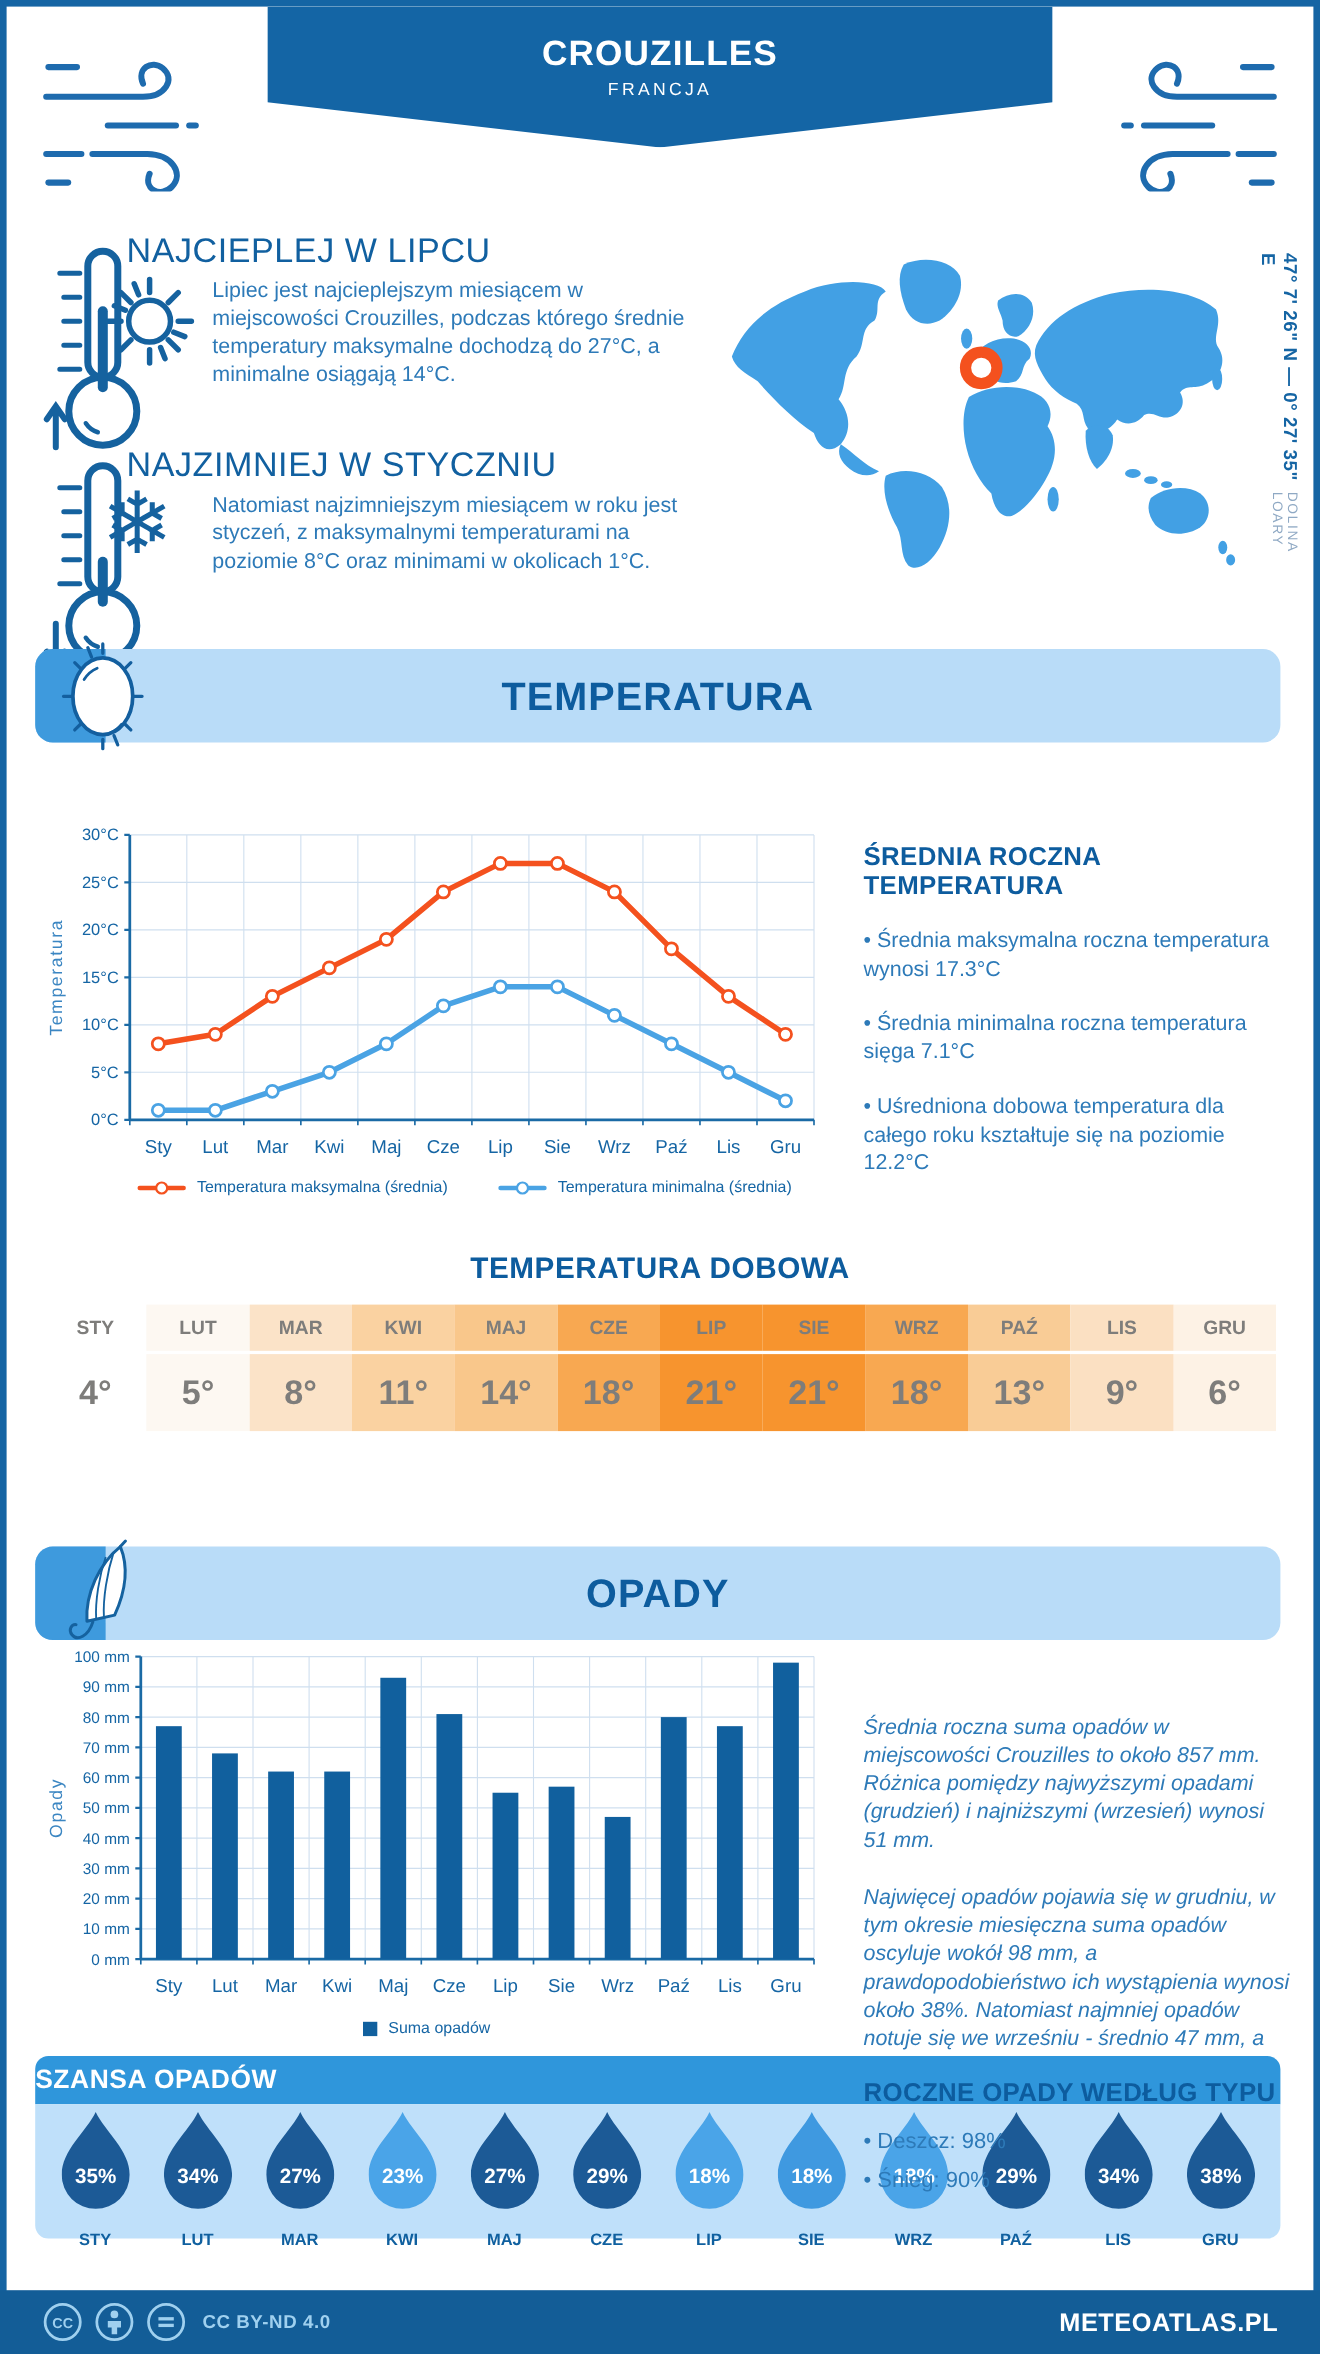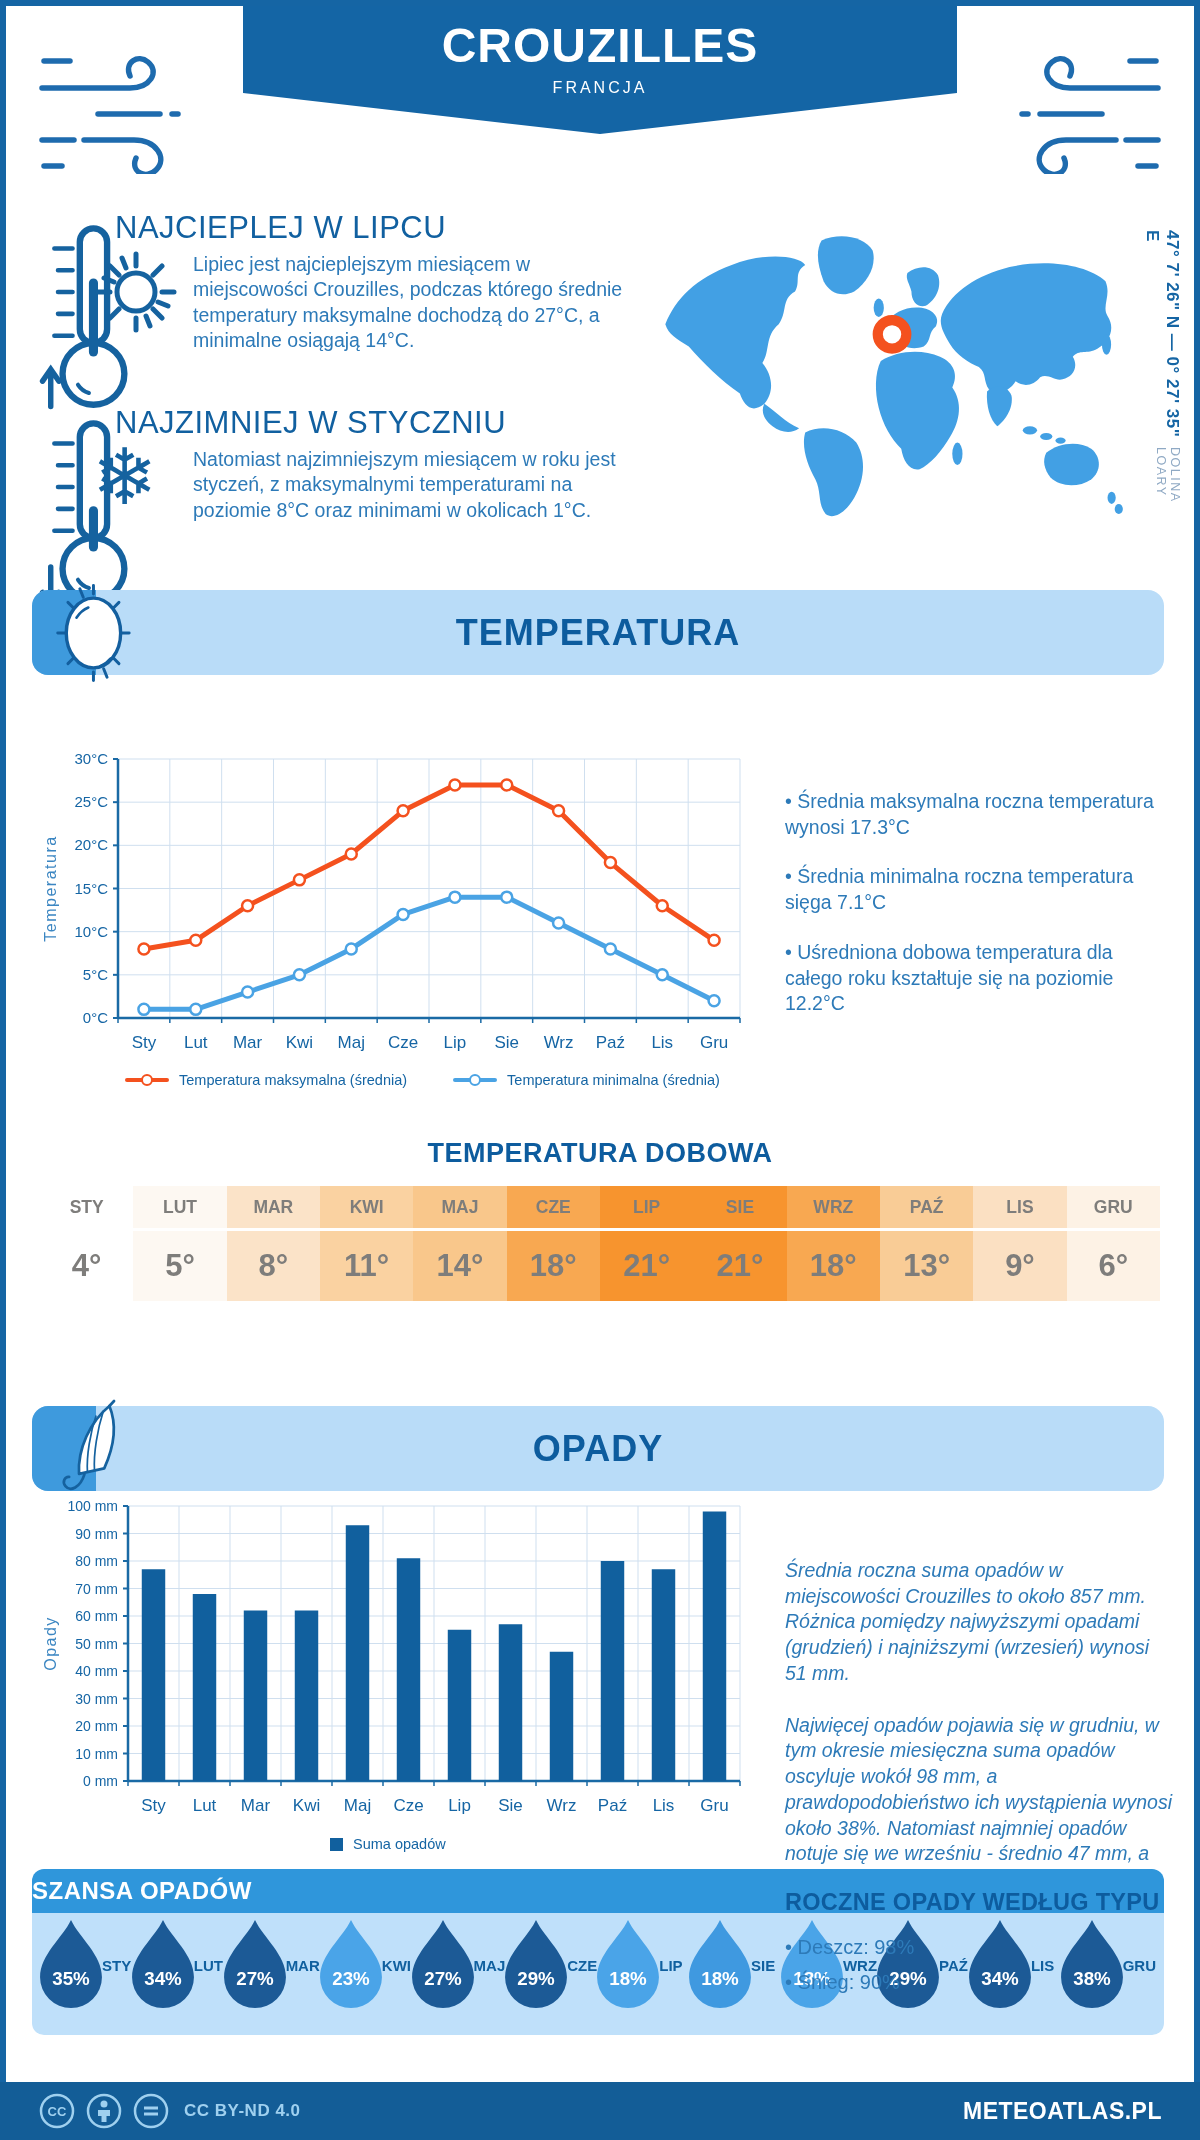--- a/index.html
+++ b/index.html
@@ -3,21 +3,21 @@
 <meta charset="utf-8">
 <style>
   html,body{margin:0;padding:0;}
   body{font-family:"Liberation Sans","DejaVu Sans",sans-serif;background:#fff;}
   .page{position:relative;width:1200px;height:2140px;background:#fff;overflow:hidden;}
   .page-border{position:absolute;inset:0;border:6px solid #1565a4;pointer-events:none;z-index:40;}
 
   
   .hdr-banner{position:absolute;left:243px;top:6px;width:714px;height:128px;background:#1465a5;
     clip-path:polygon(0 0,100% 0,100% 68%,50% 100%,0 68%);z-index:5;text-align:center;}
-  .hdr-title{margin-top:12px;font-size:48px;font-weight:bold;color:#fff;letter-spacing:1px;}
+  .hdr-title{margin-top:24px;font-size:32px;font-weight:bold;color:#fff;letter-spacing:1px;}
   .hdr-sub{margin-top:6px;font-size:16px;color:#fff;letter-spacing:3px;}
   .wind{position:absolute;top:24px;width:150px;height:150px;}
   .wind-left{left:34px;}
   .wind-right{right:34px;transform:scaleX(-1);}
 
   
   .intro-heading{position:absolute;left:115px;font-size:31px;font-weight:normal;color:#1160a0;letter-spacing:.5px;}
   .intro-text{position:absolute;left:193px;width:430px;font-size:19.5px;line-height:1.3;color:#2d7ab8;}
   .thermo{position:absolute;left:38px;width:100px;height:215px;}
   .sun-small{position:absolute;left:86px;width:100px;height:100px;}
@@ -61,21 +61,21 @@
   .dt-row.vals{margin-top:3px;}
   .dt-cell{flex:1;text-align:center;color:#7e7d7b;}
   .dt-row.heads .dt-cell{font-size:17.5px;font-weight:bold;line-height:42px;height:42px;}
   .dt-row.vals .dt-cell{font-size:31px;font-weight:bold;line-height:70px;height:70px;}
 
   
   .chance-head{position:absolute;left:32px;top:1869px;width:1132px;height:44px;background:#2f96db;
     border-radius:12px 12px 0 0;text-align:left;line-height:44px;font-size:24px;font-weight:bold;color:#fff;letter-spacing:.5px;}
   .chance-body{position:absolute;left:32px;top:1913px;width:1132px;height:122px;background:#bfe0fa;border-radius:0 0 12px 12px;}
   .drops{display:flex;padding:6px 8px 0 8px;}
-  .drop-col{flex:1;display:flex;flex-direction:row;align-items:center;}
+  .drop-col{flex:1;display:flex;flex-direction:column;align-items:center;gap:17px;}
   .drop-label{margin-top:2px;font-size:15px;font-weight:bold;color:#10609f;}
 
   
   .ptype{position:absolute;left:785px;top:1889px;width:390px;}
   .ptype .col-text{margin-top:14px;line-height:1.75;font-size:20px;}
 
   
   .footer{position:absolute;left:0;bottom:0;width:1200px;height:58px;background:#135d97;z-index:50;
     display:flex;align-items:center;}
   .cc-group{display:flex;align-items:flex-end;gap:9px;margin-left:38px;}
@@ -277,20 +277,21 @@
       </div>
       <div class="lg-item">
         <span class="lg-line" style="background:#4aa3e4">
           <span class="lg-dot" style="border-color:#4aa3e4"></span>
         </span>
         <span class="lg-lab">Temperatura minimalna (średnia)</span>
       </div>
     </div>
 
   <div class="annual">
+    <div class="col-head">ŚREDNIA ROCZNA TEMPERATURA</div>
     <div class="col-text">• Średnia maksymalna roczna temperatura wynosi 17.3°C</div>
     <div class="col-text">• Średnia minimalna roczna temperatura sięga 7.1°C</div>
     <div class="col-text">• Uśredniona dobowa temperatura dla całego roku kształtuje się na poziomie 12.2°C</div>
   </div>
 
   <div class="daily-title">TEMPERATURA DOBOWA</div>
   <div class="daily-table" id="dailyTable">
     <div class="dt-row heads">
         <div class="dt-cell" style="background: rgb(255, 255, 255);">STY</div>
         <div class="dt-cell" style="background: rgb(253, 248, 242);">LUT</div>

